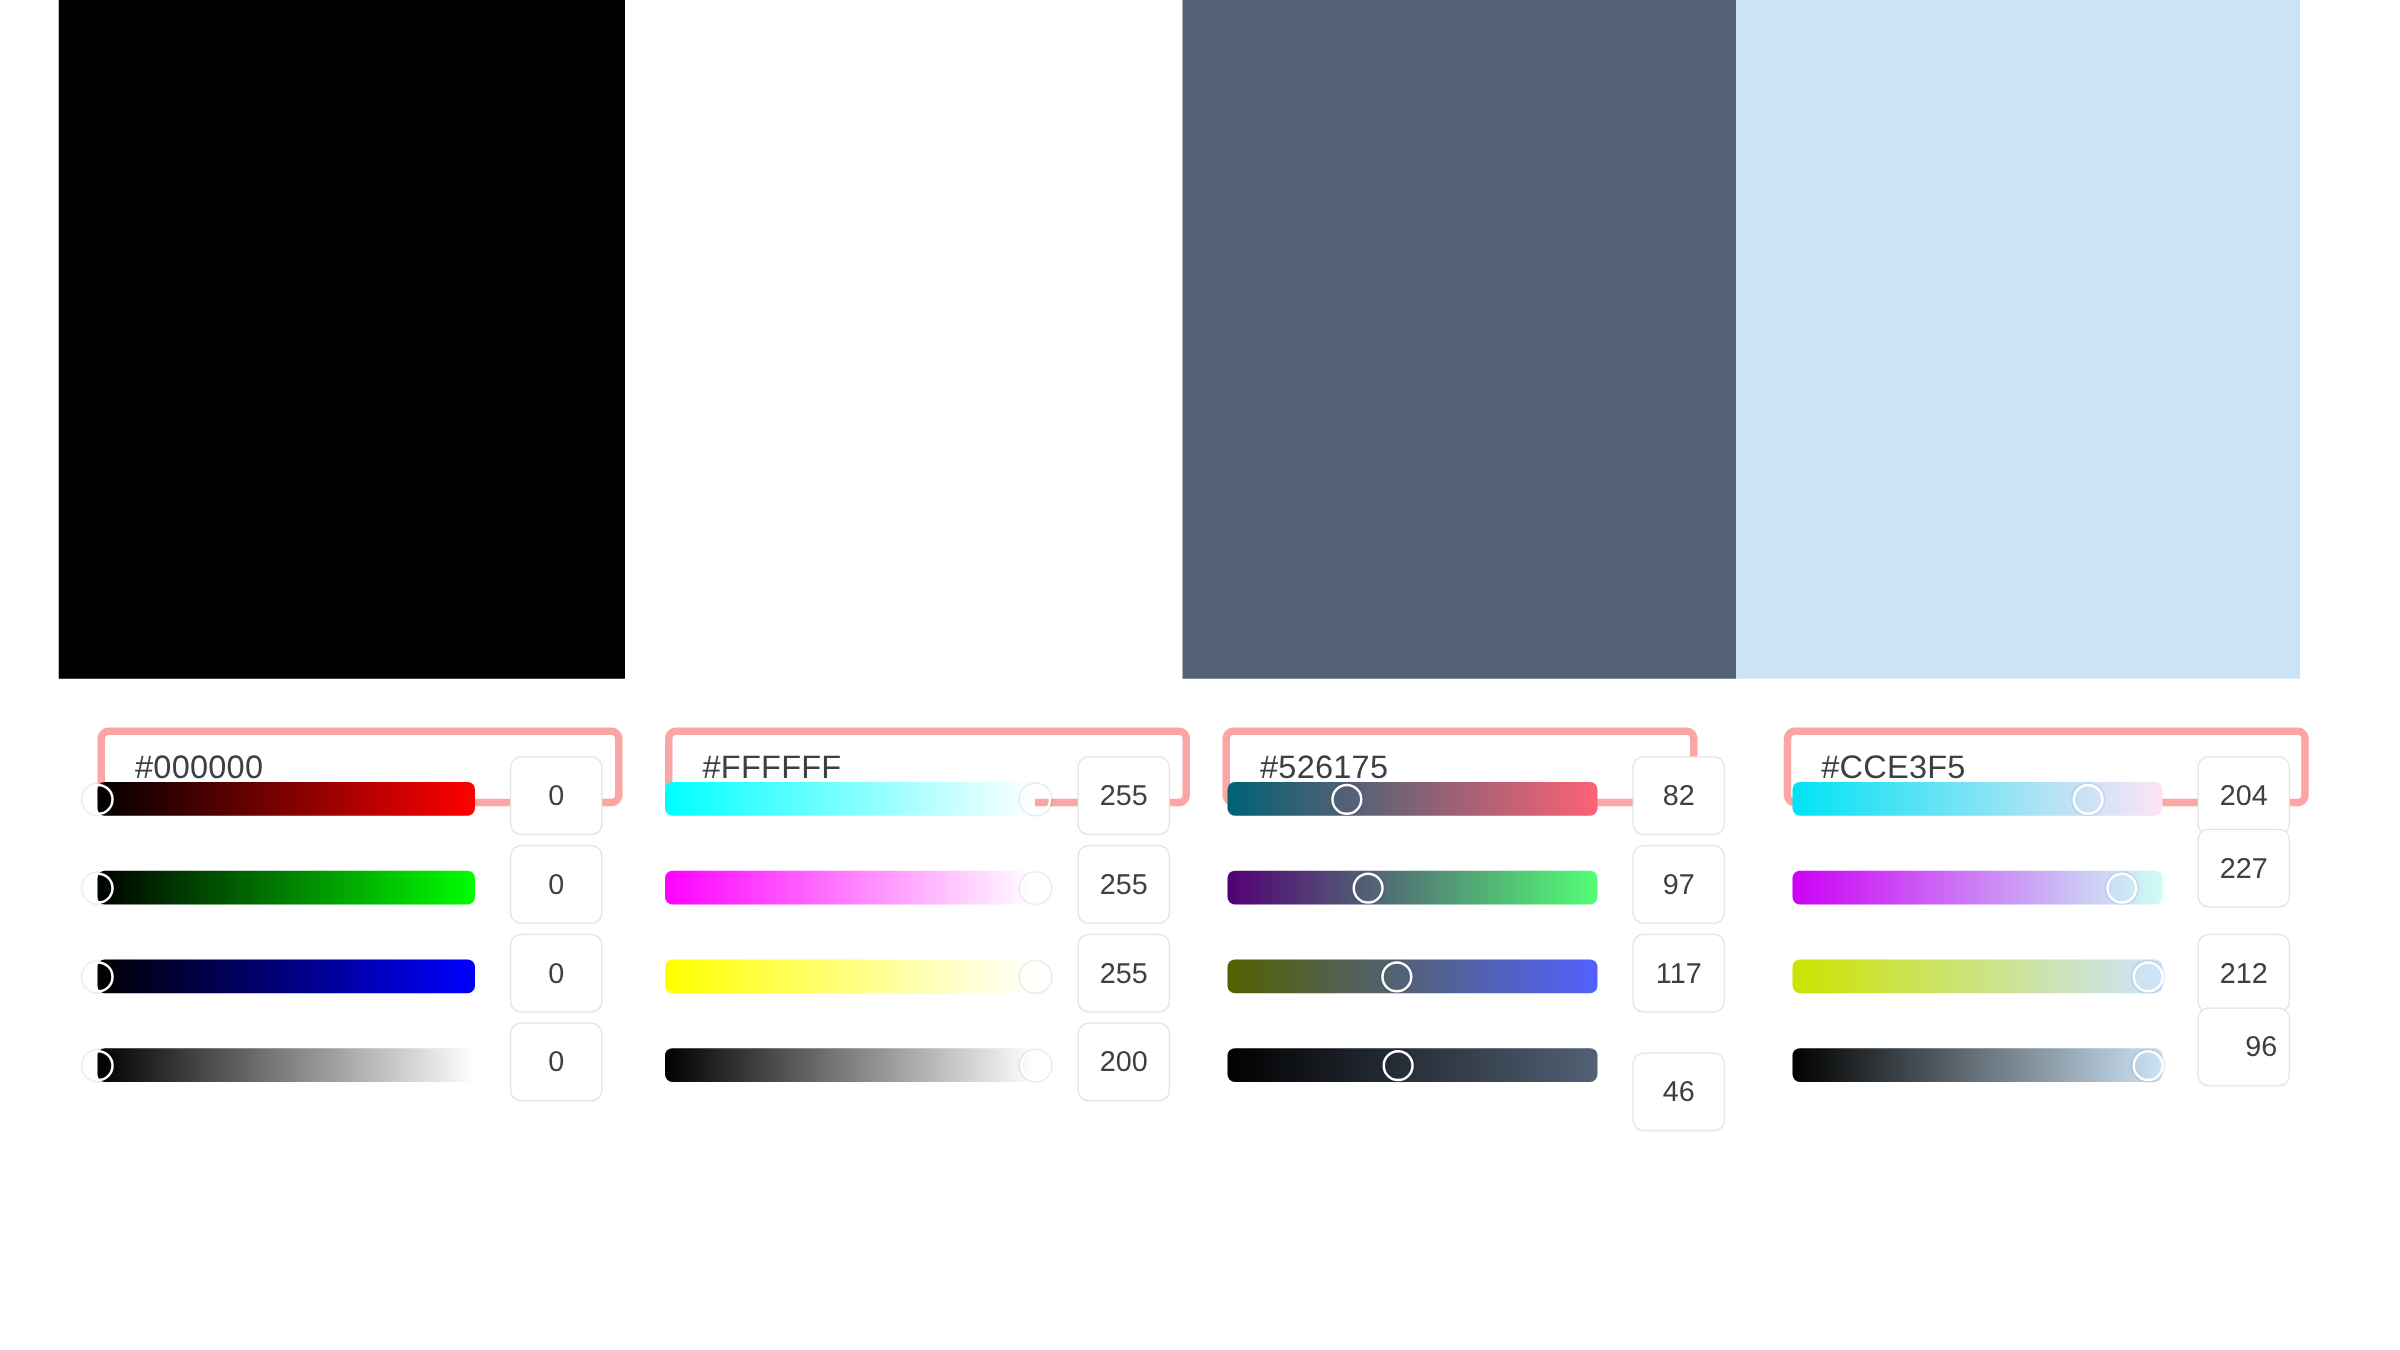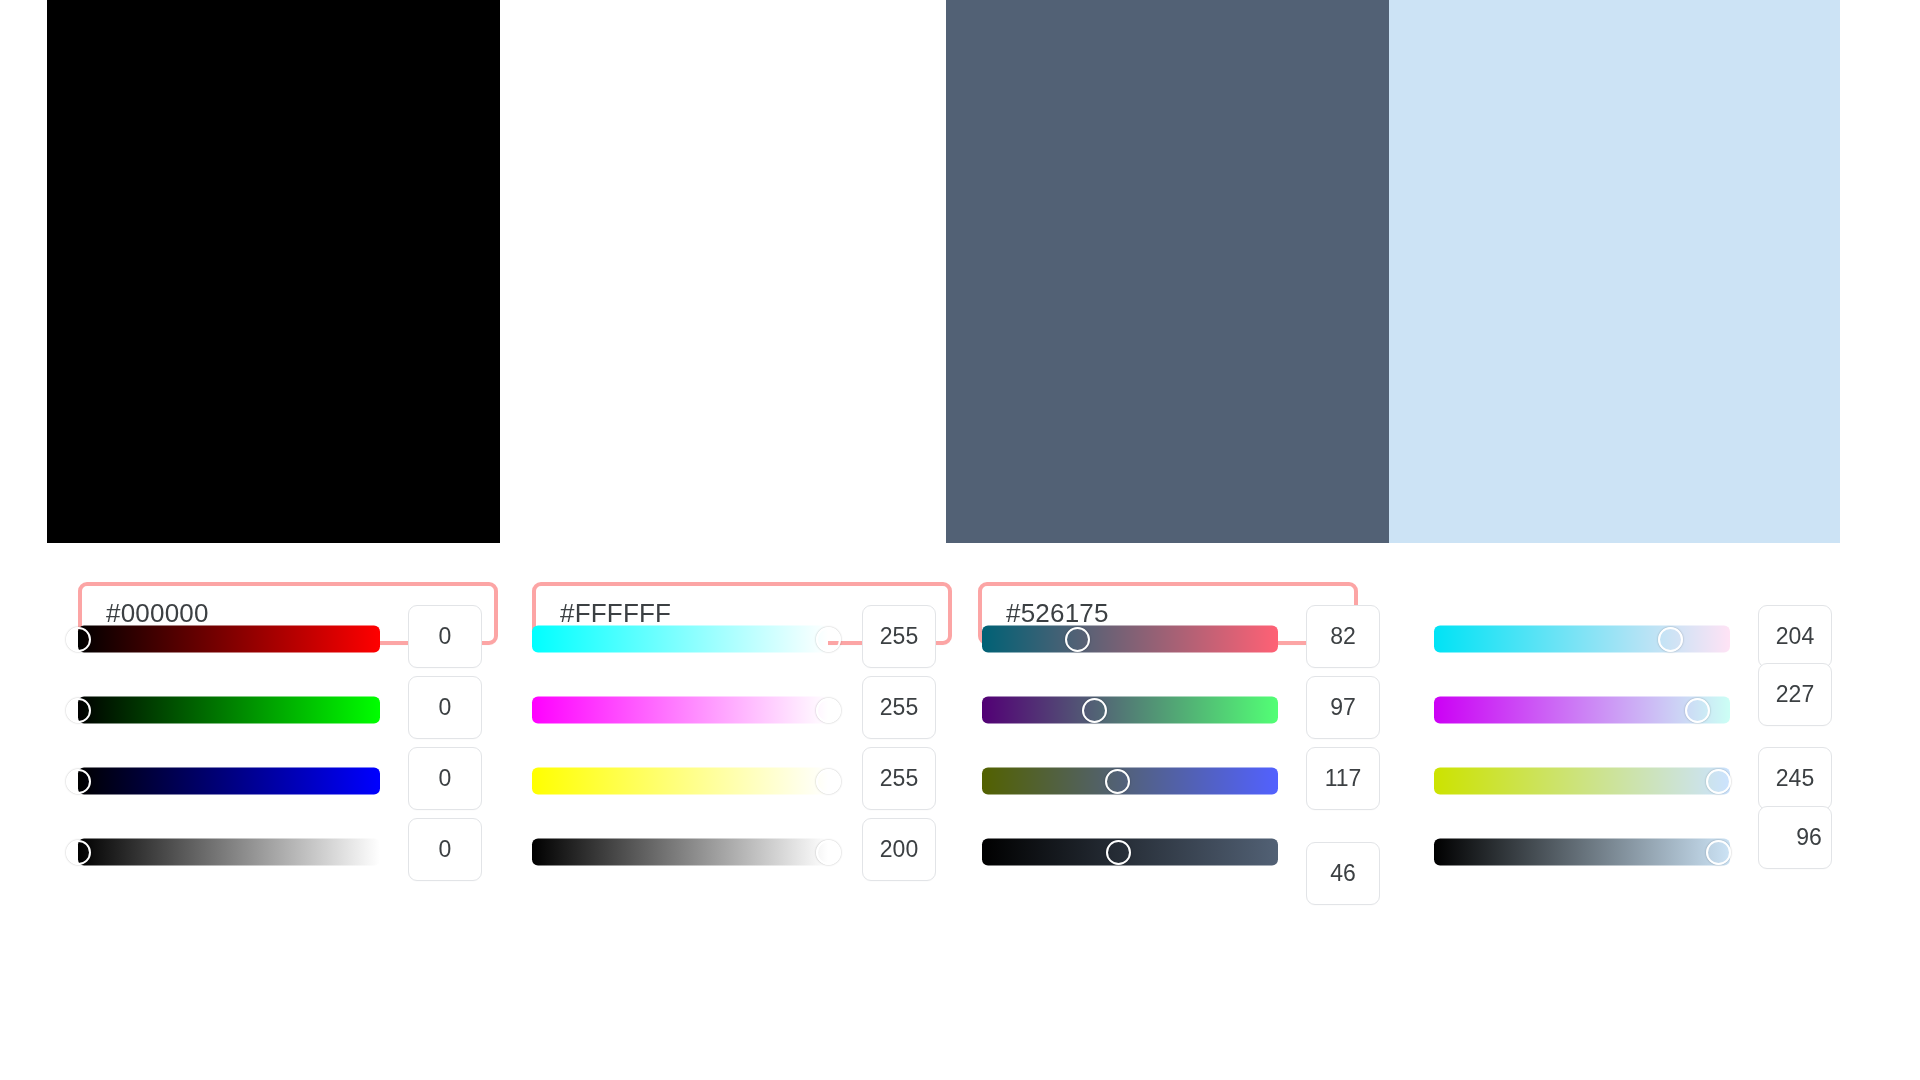--- a/index.html
+++ b/index.html
@@ -22,21 +22,21 @@
   
   .columns {
     position: absolute; top: 543px; left: 0;
     width: 1920px; height: 537px;
     display: flex;
   }
 
   .hex-field {
     position: absolute;
     height: 63px;
-    border: 4px solid #fca5a5;
+    border: 6px solid #fca5a5;
     border-radius: 9px;
     background: #ffffff;
     display: flex; align-items: center;
     padding-left: 24px;
     font-size: 26px;
     color: #3c4043;
     letter-spacing: .2px;
     box-shadow: 0 1px 1px rgba(0,0,0,.015);
   }
 
@@ -138,35 +138,36 @@
       <div class="track-wrap" style="position: absolute; left: 982px; top: 221px; width: 296px;">
         <div class="track" style="width: 296px; background: linear-gradient(90deg, rgb(82, 97, 0) 0%, rgb(82, 97, 255) 100%);"></div>
         <div class="thumb" style="left: 135.864px;"></div>
       </div>
       <div class="value-box" style="left: 1306px; top: 204px;">117</div>
       <div class="track-wrap" style="position: absolute; left: 982px; top: 292px; width: 296px;">
         <div class="track" style="width: 296px; background: linear-gradient(90deg, rgb(0, 0, 0) 0%, rgb(82, 97, 117) 100%);"></div>
         <div class="thumb" style="left: 136.16px;"></div>
       </div>
       <div class="value-box" style="left: 1306px; top: 275px; margin-top: 24px;">46</div>
+      <div class="hex-field" style="left: 1427px; top: 39px; width: 420px;">#CCE3F5</div>
       <div class="track-wrap" style="position: absolute; left: 1434px; top: 79px; width: 296px;">
         <div class="track" style="width: 296px; background: linear-gradient(90deg, rgb(0, 227, 245) 0%, rgb(255, 227, 245) 100%);"></div>
         <div class="thumb" style="left: 236.8px;"></div>
       </div>
       <div class="value-box" style="left: 1758px; top: 62px;">204</div>
       <div class="track-wrap" style="position: absolute; left: 1434px; top: 150px; width: 296px;">
         <div class="track" style="width: 296px; background: linear-gradient(90deg, rgb(204, 0, 245) 0%, rgb(204, 255, 245) 100%);"></div>
         <div class="thumb" style="left: 263.44px;"></div>
       </div>
       <div class="value-box" style="left: 1758px; top: 120px;">227</div>
       <div class="track-wrap" style="position: absolute; left: 1434px; top: 221px; width: 296px;">
         <div class="track" style="width: 296px; background: linear-gradient(90deg, rgb(204, 227, 0) 0%, rgb(204, 227, 255) 100%);"></div>
         <div class="thumb" style="left: 284.456px;"></div>
       </div>
-      <div class="value-box" style="left: 1758px; top: 204px;">245</div>
+      <div class="value-box" style="left: 1758px; top: 204px;">212</div>
       <div class="track-wrap" style="position: absolute; left: 1434px; top: 292px; width: 296px;">
         <div class="track" style="width: 296px; background: linear-gradient(90deg, rgb(0, 0, 0) 0%, rgb(204, 227, 245) 100%);"></div>
         <div class="thumb" style="left: 284.16px;"></div>
       </div>
       <div class="value-box" style="left: 1758px; top: 263px; padding-left: 28px;">96</div>
     </div>
 
 </div>
 
 </body></html>

